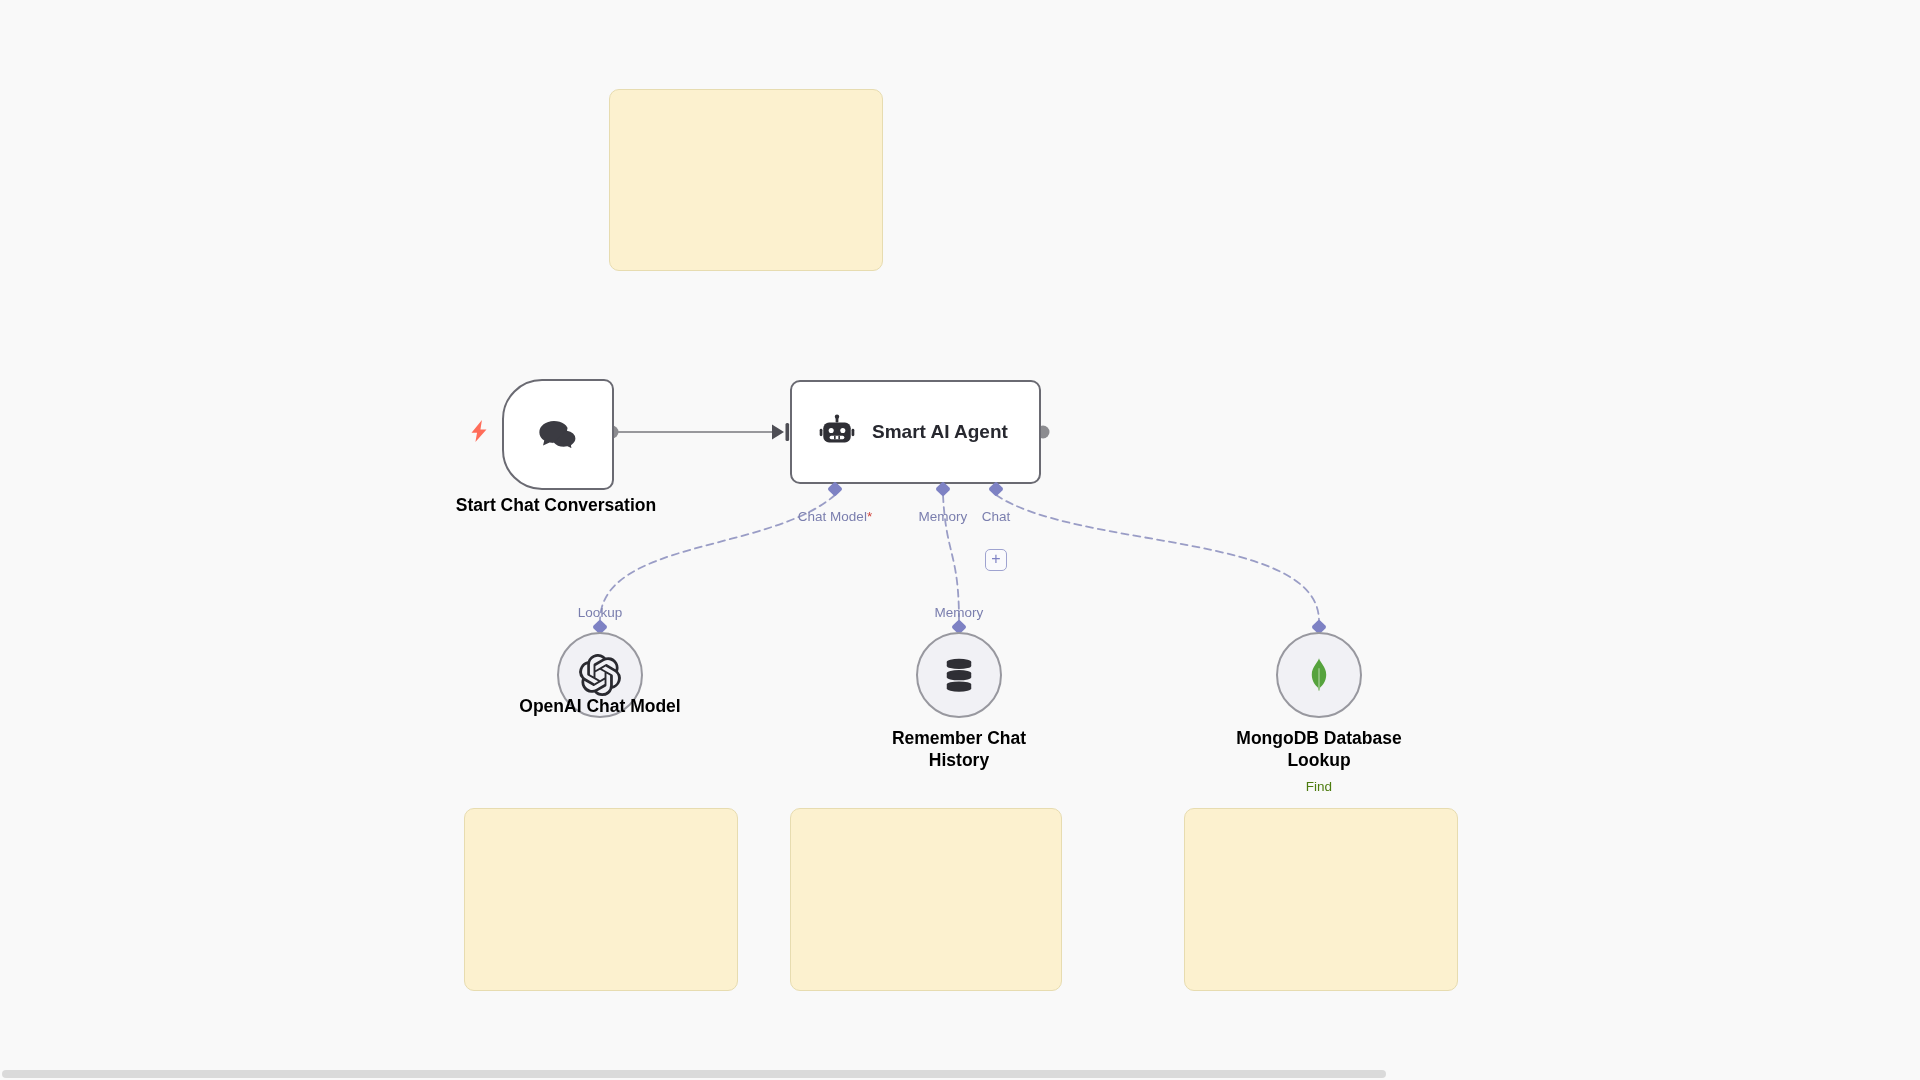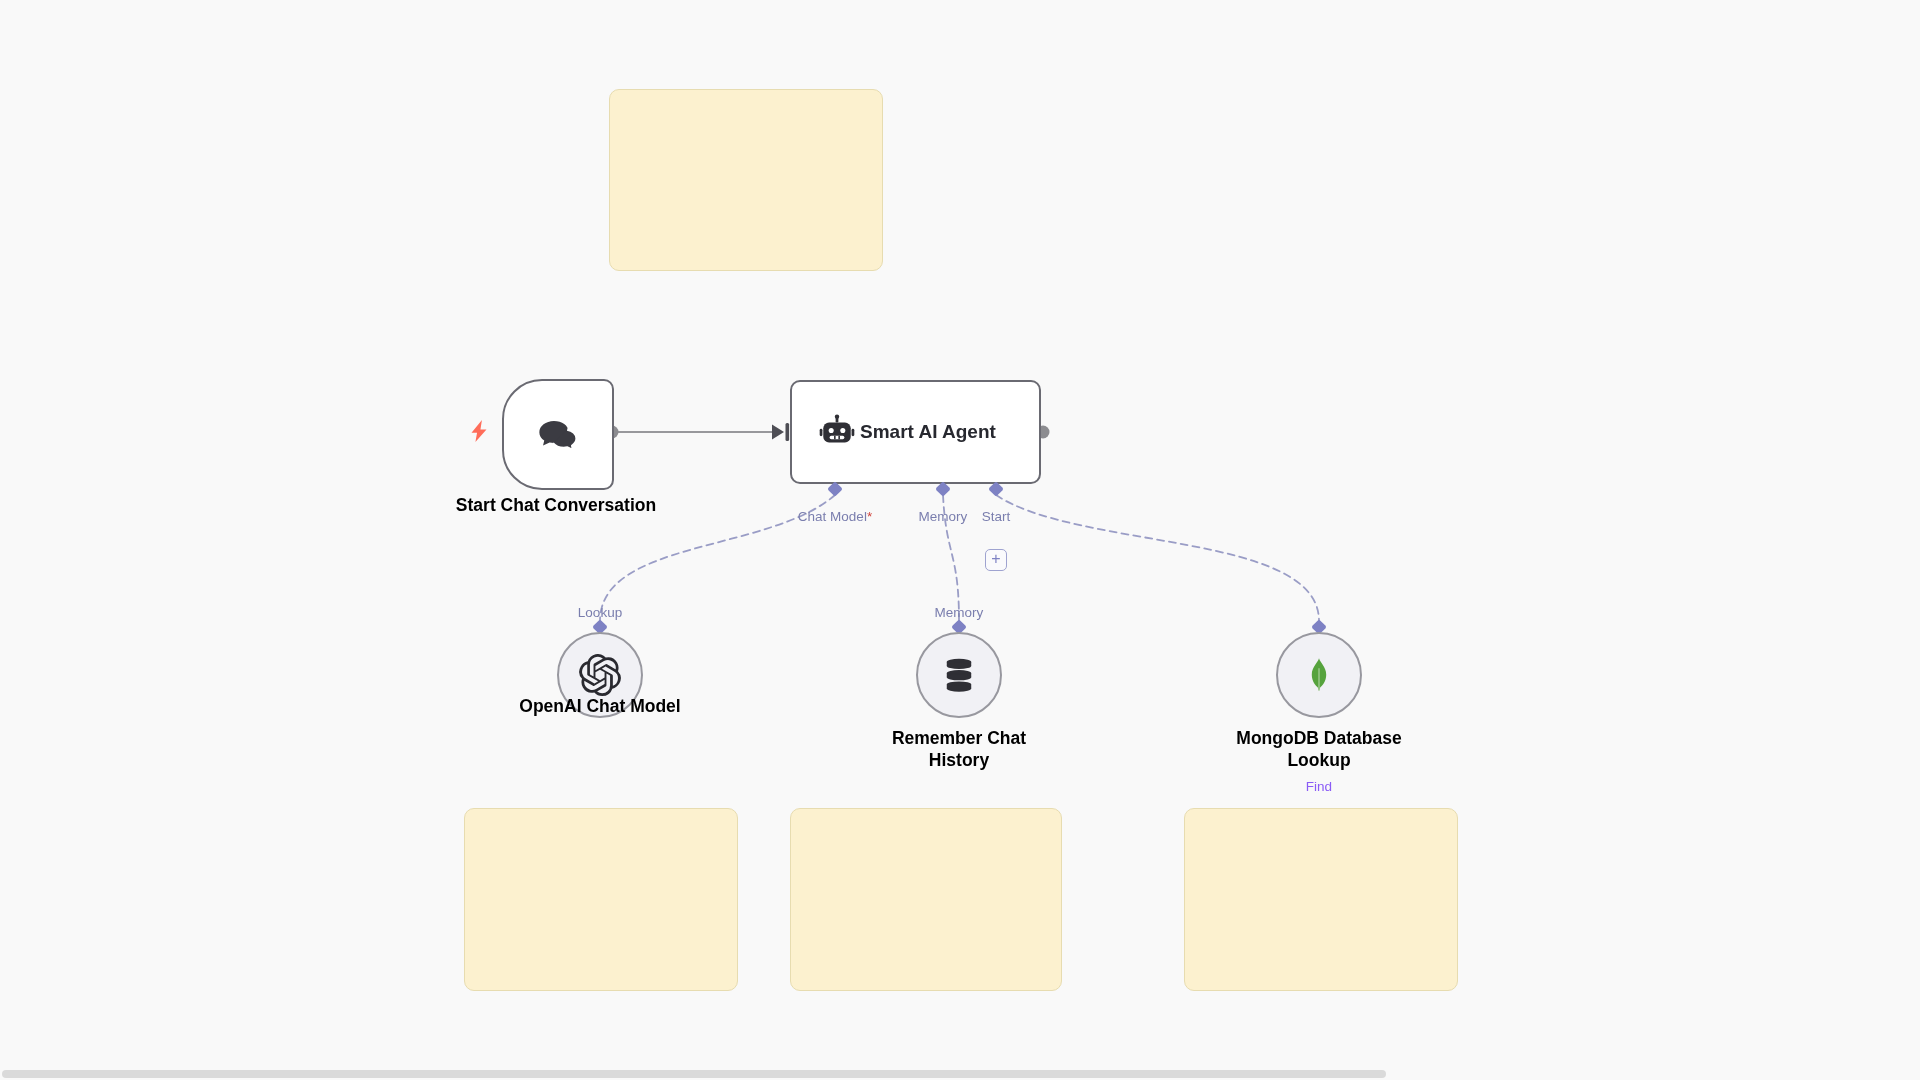--- a/index.html
+++ b/index.html
@@ -35,21 +35,21 @@
   .node-trigger {
     left: 502px; top: 379px; width: 108px; height: 107px;
     border-radius: 40px 10px 10px 40px;
     justify-content: center;
   }
   .node-agent {
     left: 790px; top: 380px; width: 251px; height: 104px;
     border-radius: 10px;
     padding-left: 26px;
     box-sizing: border-box;
-    gap: 4px;
+    gap: 16px;
   }
   .agent-title {
     font-size: 19px;
     font-weight: 600;
     color: #27282f;
     white-space: nowrap;
   }
 
   
   .node-label {
@@ -60,21 +60,21 @@
     color: #000000;
     text-align: center;
     line-height: 22px;
     white-space: nowrap;
   }
   .node-label.wrap { white-space: normal; width: 195px; }
   .sub-subtitle {
     position: absolute;
     transform: translateX(-50%);
     font-size: 13.5px;
-    color: #8b5cf6;
+    color: #4d7c0f;
     text-align: center;
     white-space: nowrap;
   }
   .port-label {
     position: absolute;
     transform: translateX(-50%);
     font-size: 13.5px;
     color: #7a7eae;
     white-space: nowrap;
     margin-top: 9px;
@@ -183,21 +183,21 @@
     </svg>
     <span class="agent-title">Smart AI Agent</span>
   </div>
 
   <div class="diamond" style="left:835px; top:489px;"></div>
   <div class="diamond" style="left:943px; top:489px;"></div>
   <div class="diamond" style="left:996px; top:489px;"></div>
 
   <div class="port-label" style="left:835px; top:500px;"><span>Chat Model</span><span class="required">*</span></div>
   <div class="port-label" style="left:943px; top:500px;"><span>Memory</span></div>
-  <div class="port-label" style="left:996px; top:500px;"><span>Start</span></div>
+  <div class="port-label" style="left:996px; top:500px;"><span>Chat</span></div>
 
   <div class="plus-btn">+</div>
 
   <div class="port-label" style="left:600px; top:596px;">Lookup</div>
   <div class="port-label" style="left:959px; top:596px;">Memory</div>
 
   <div class="diamond" style="left:600px; top:627px;"></div>
   <div class="diamond" style="left:959px; top:627px;"></div>
   <div class="diamond" style="left:1319px;top:627px;"></div>
 

